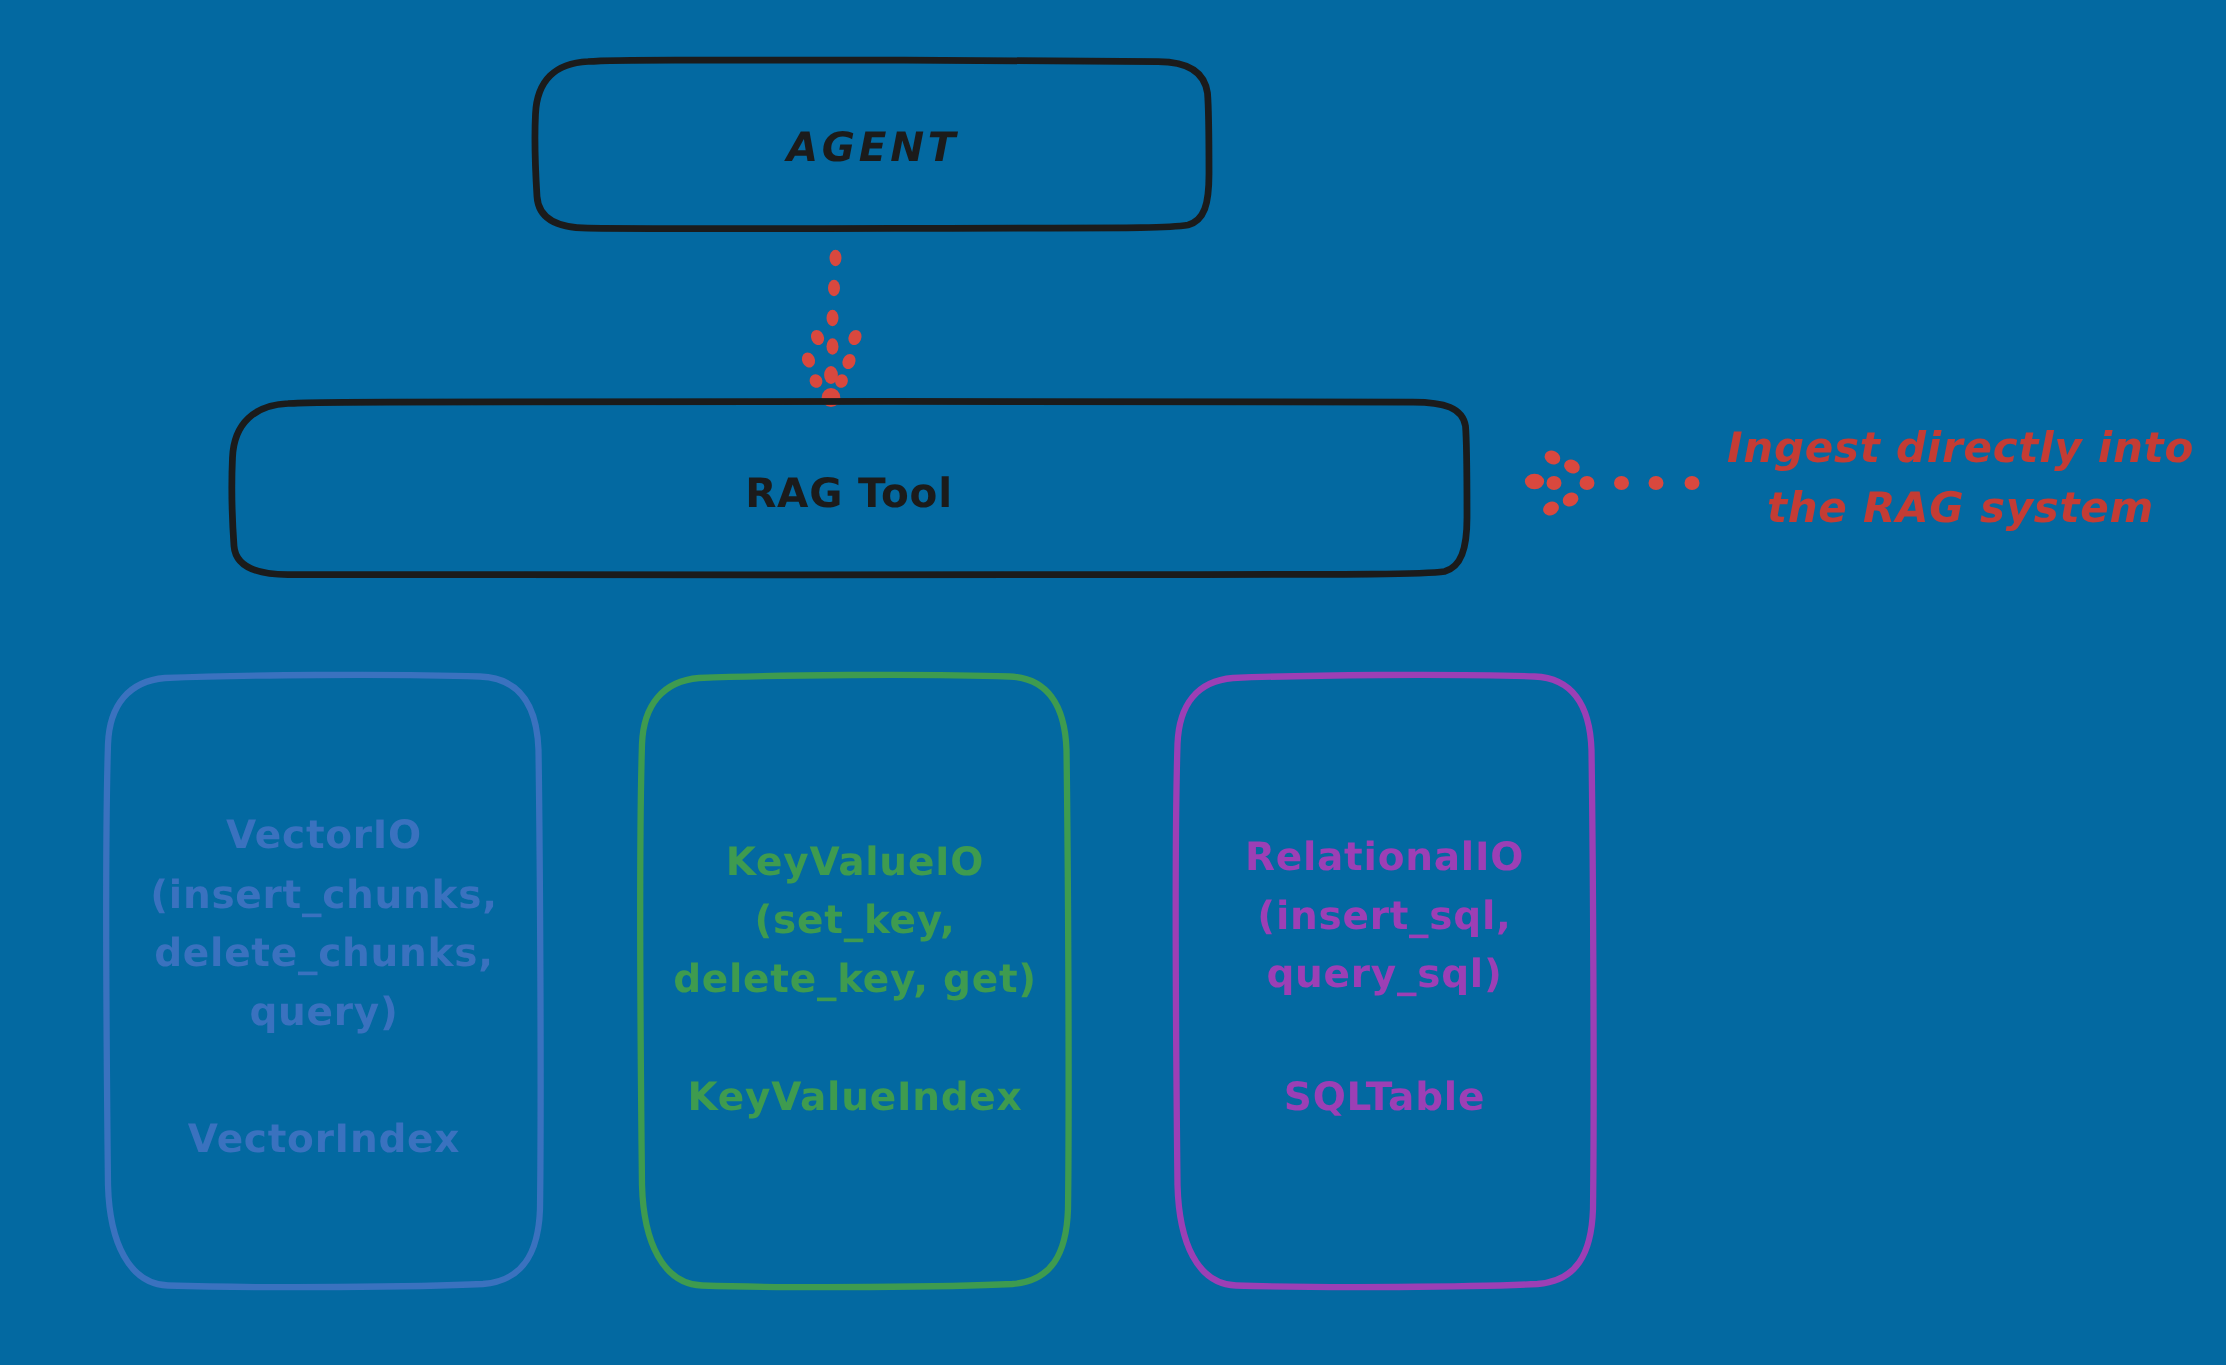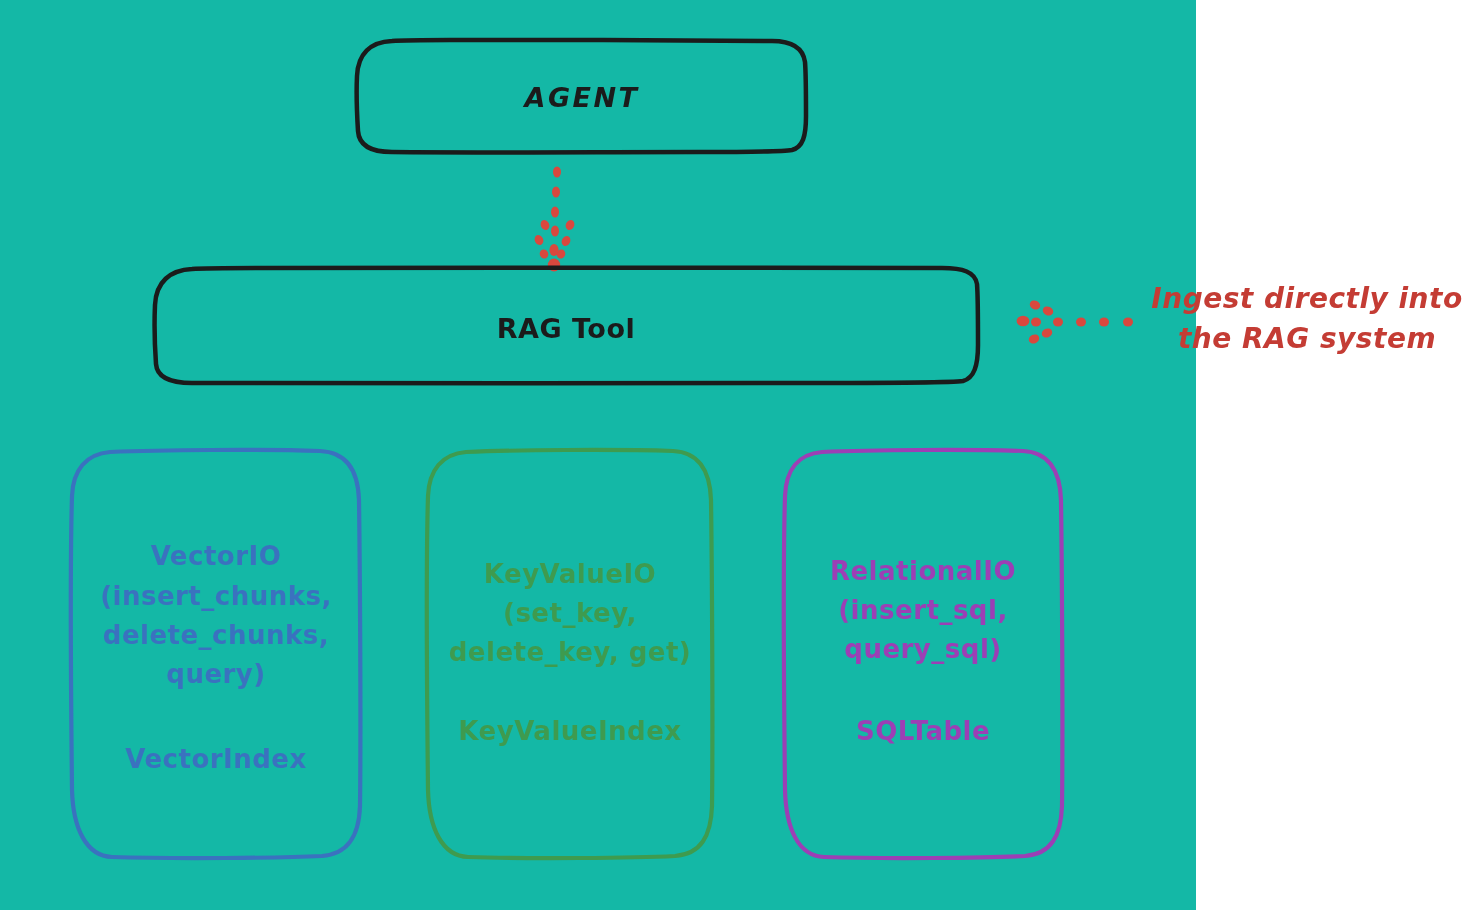--- a/index.html
+++ b/index.html
@@ -8,23 +8,23 @@
     background: #ffffff;
   }
   body {
     width: 1484px;
     height: 910px;
     overflow: hidden;
     font-family: "DejaVu Sans", sans-serif;
   }
   #canvas {
     position: relative;
-    width: 1196px;
+    width: 1484px;
     height: 910px;
-    background: #14b8a6;
+    background: #0369a1;
   }
   svg#diagram {
     position: absolute;
     left: 0;
     top: 0;
     width: 1484px;
     height: 910px;
   }
   .hand-text {
     font-family: "DejaVu Sans", sans-serif;

